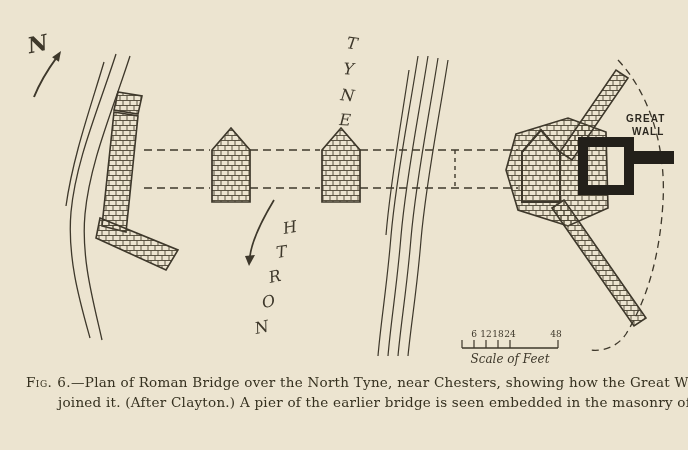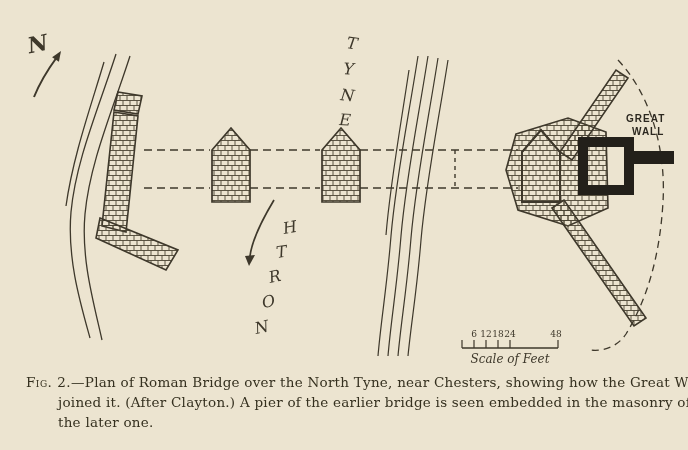--- a/index.html
+++ b/index.html
@@ -122,23 +122,20 @@
           <text x="510" y="337">24</text>
           <text x="556" y="337">48</text>
         </g>
         <text x="510" y="363" fill="#3e382b" stroke="none" font-size="12" font-style="italic" text-anchor="middle">Scale of Feet</text>
       </g>
     </svg>
   </div>
 
   <div class="caption">
     <div class="cap-line cap-line-1">
-      <span class="fig-label">Fig. 2.</span><span>—Plan of Roman Bridge over the North Tyne, near Chesters, showing how the Great Wall</span>
+      <span class="fig-label">Fig. 6.</span><span>—Plan of Roman Bridge over the North Tyne, near Chesters, showing how the Great Wall</span>
     </div>
     <div class="cap-line cap-line-2">
       <span>joined it.  (After Clayton.)  A pier of the earlier bridge is seen embedded in the masonry of</span>
-    </div>
-    <div class="cap-line cap-line-3">
-      <span>the later one.</span>
     </div>
   </div>
 
 </div>
 
 </body></html>

